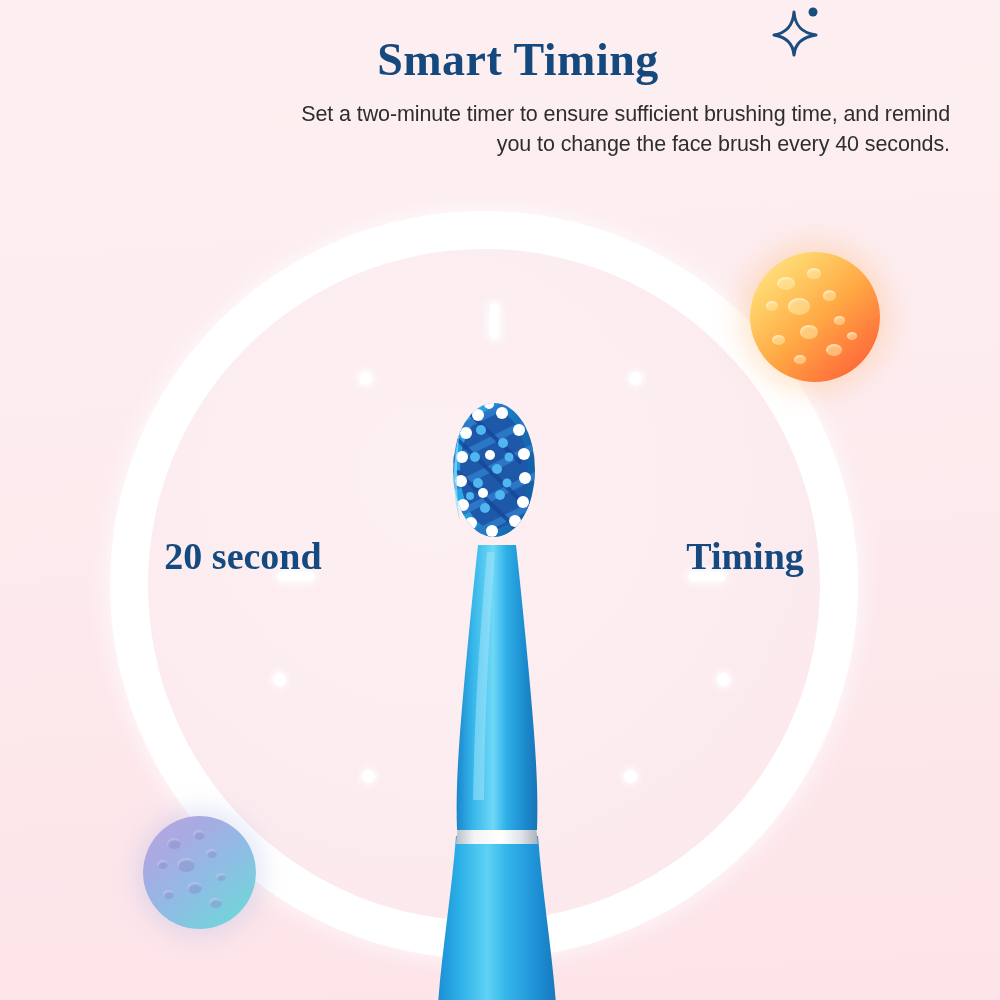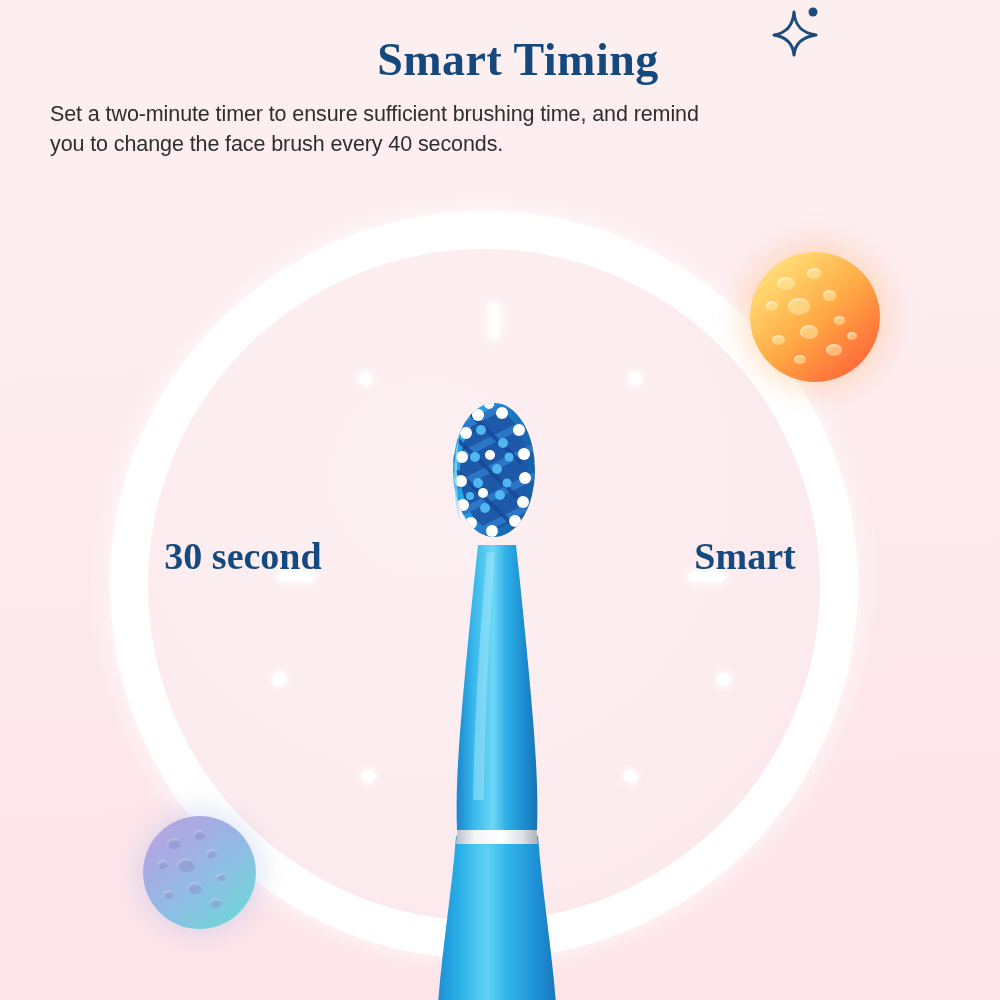--- a/index.html
+++ b/index.html
@@ -36,21 +36,21 @@
     letter-spacing: 0.5px;
     color: #15487d;
   }
 
   .subhead {
     position: absolute;
     top: 100px;
     left: 50%;
     transform: translateX(-50%);
     width: 900px;
-    text-align: left;
+    text-align: right;
     font-family: "Liberation Sans", sans-serif;
     font-size: 21.5px;
     line-height: 1.38;
     color: #2e2e2e;
     letter-spacing: -0.1px;
   }
   .subhead .l2 { display: block; }
 
   
   .sparkle {
@@ -308,20 +308,20 @@
   </svg>
 
   <div class="headline">Smart Timing</div>
 
   <div class="subhead">
     <span class="l1">Set a two-minute timer to ensure sufficient brushing time, and remind</span>
     <span class="l2">you to change the face brush every 40 seconds.</span>
   </div>
 
   <div class="side-label label-left">
-    <span class="ln">30 second</span>
+    <span class="ln">20 second</span>
   </div>
 
   <div class="side-label label-right">
-    <span class="ln">Smart</span>
+    <span class="ln">Timing</span>
   </div>
 
 </div>
 
 </body></html>

